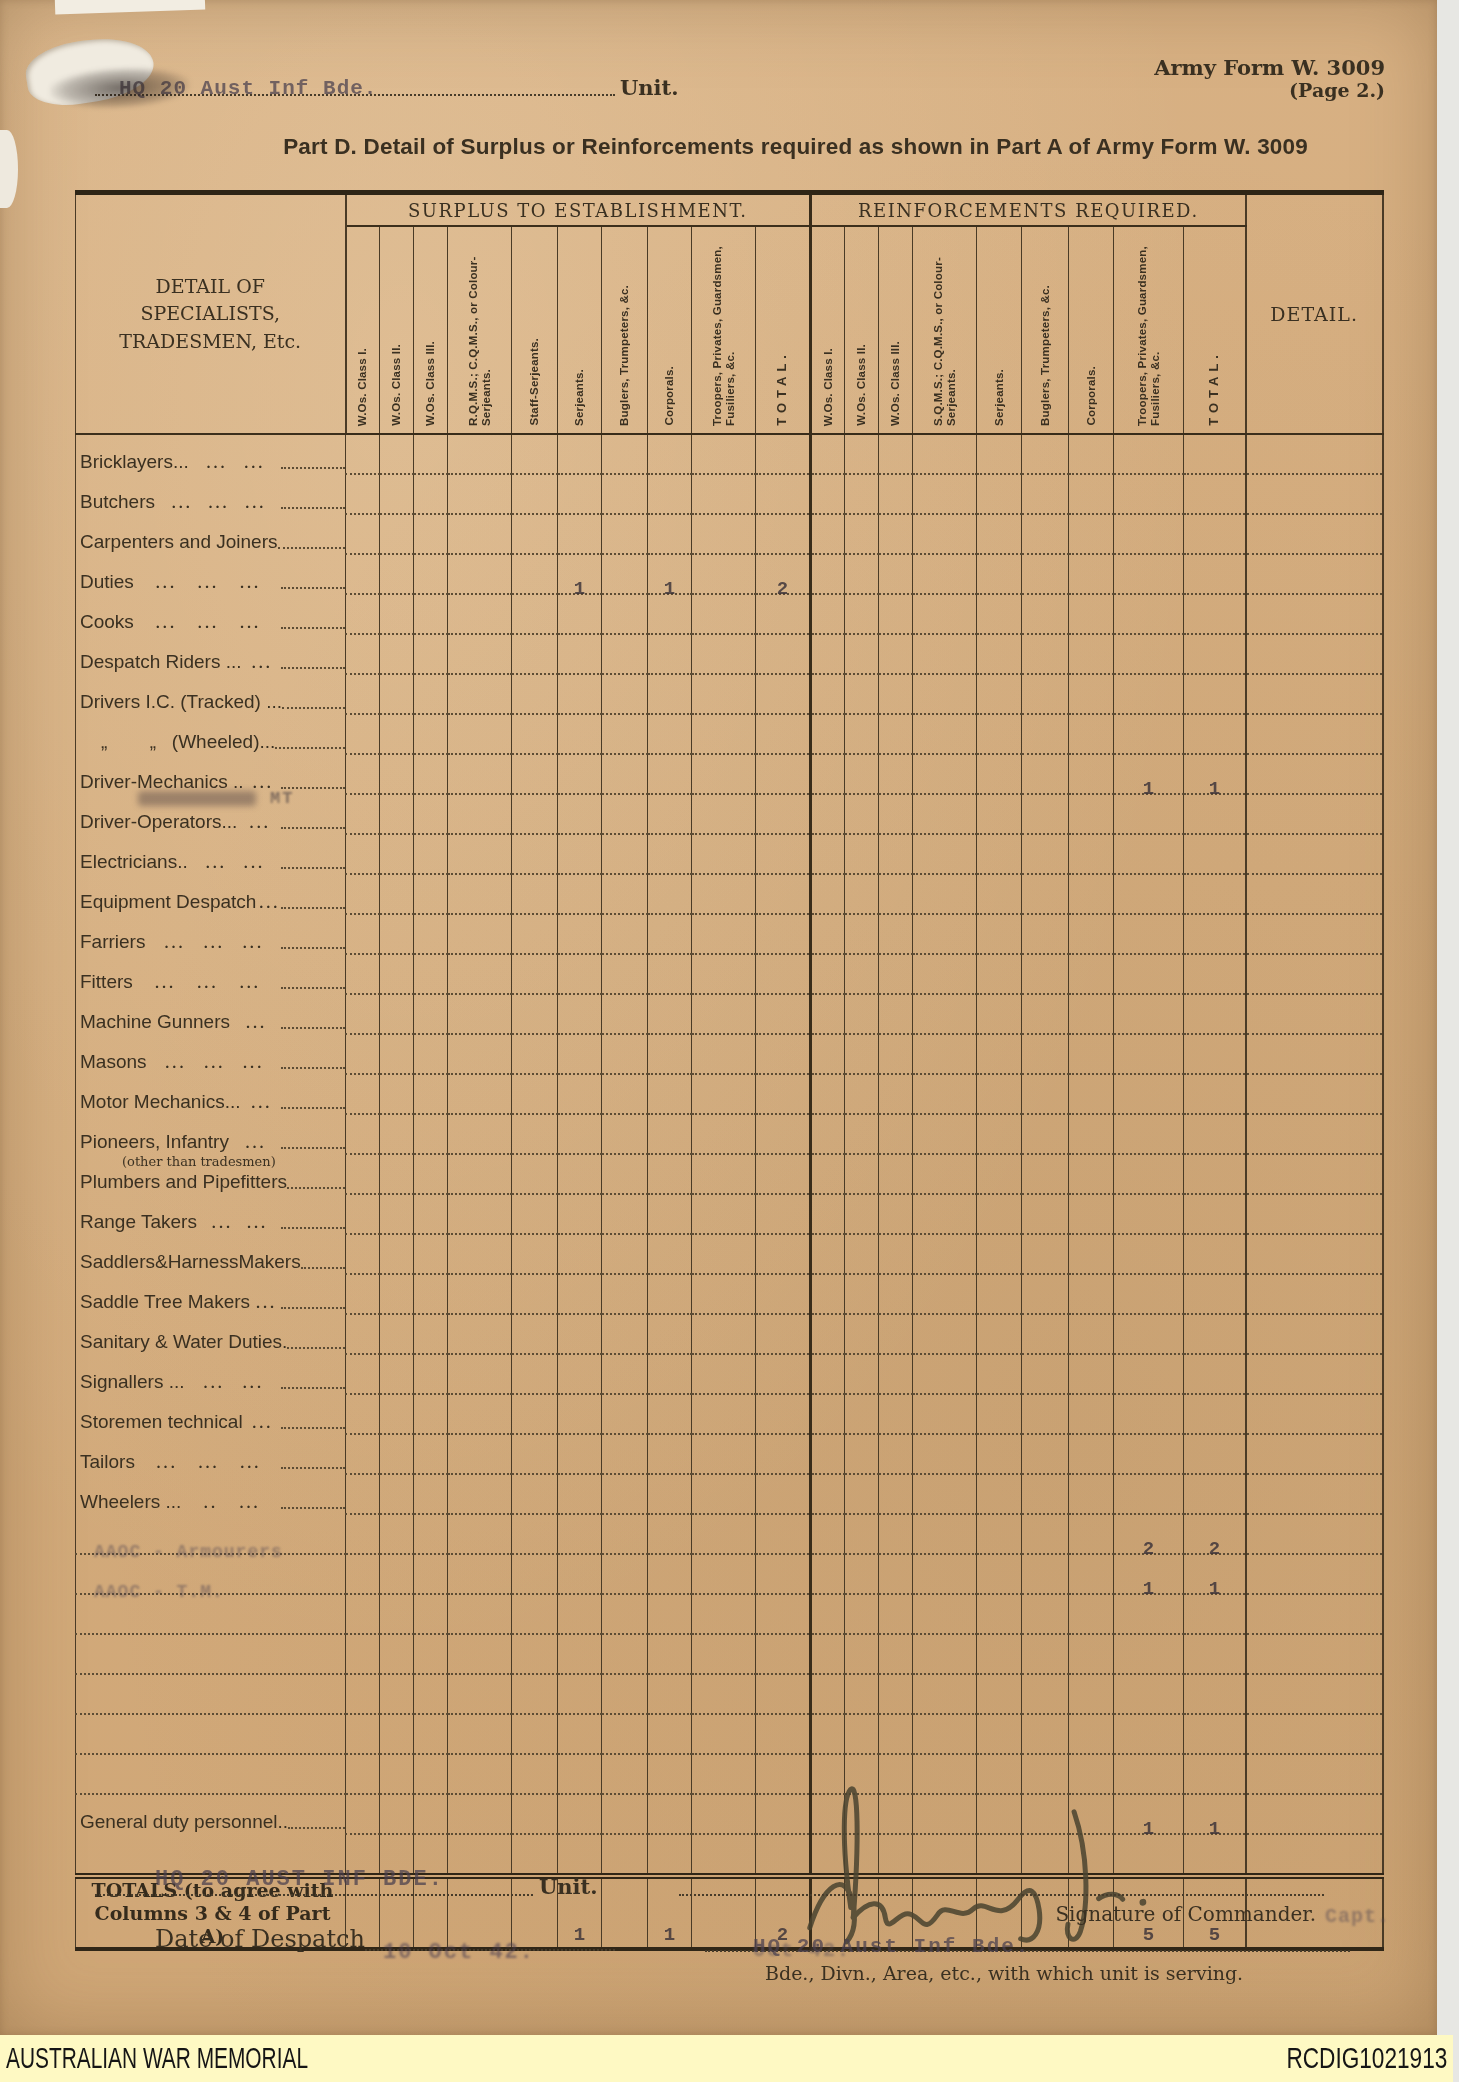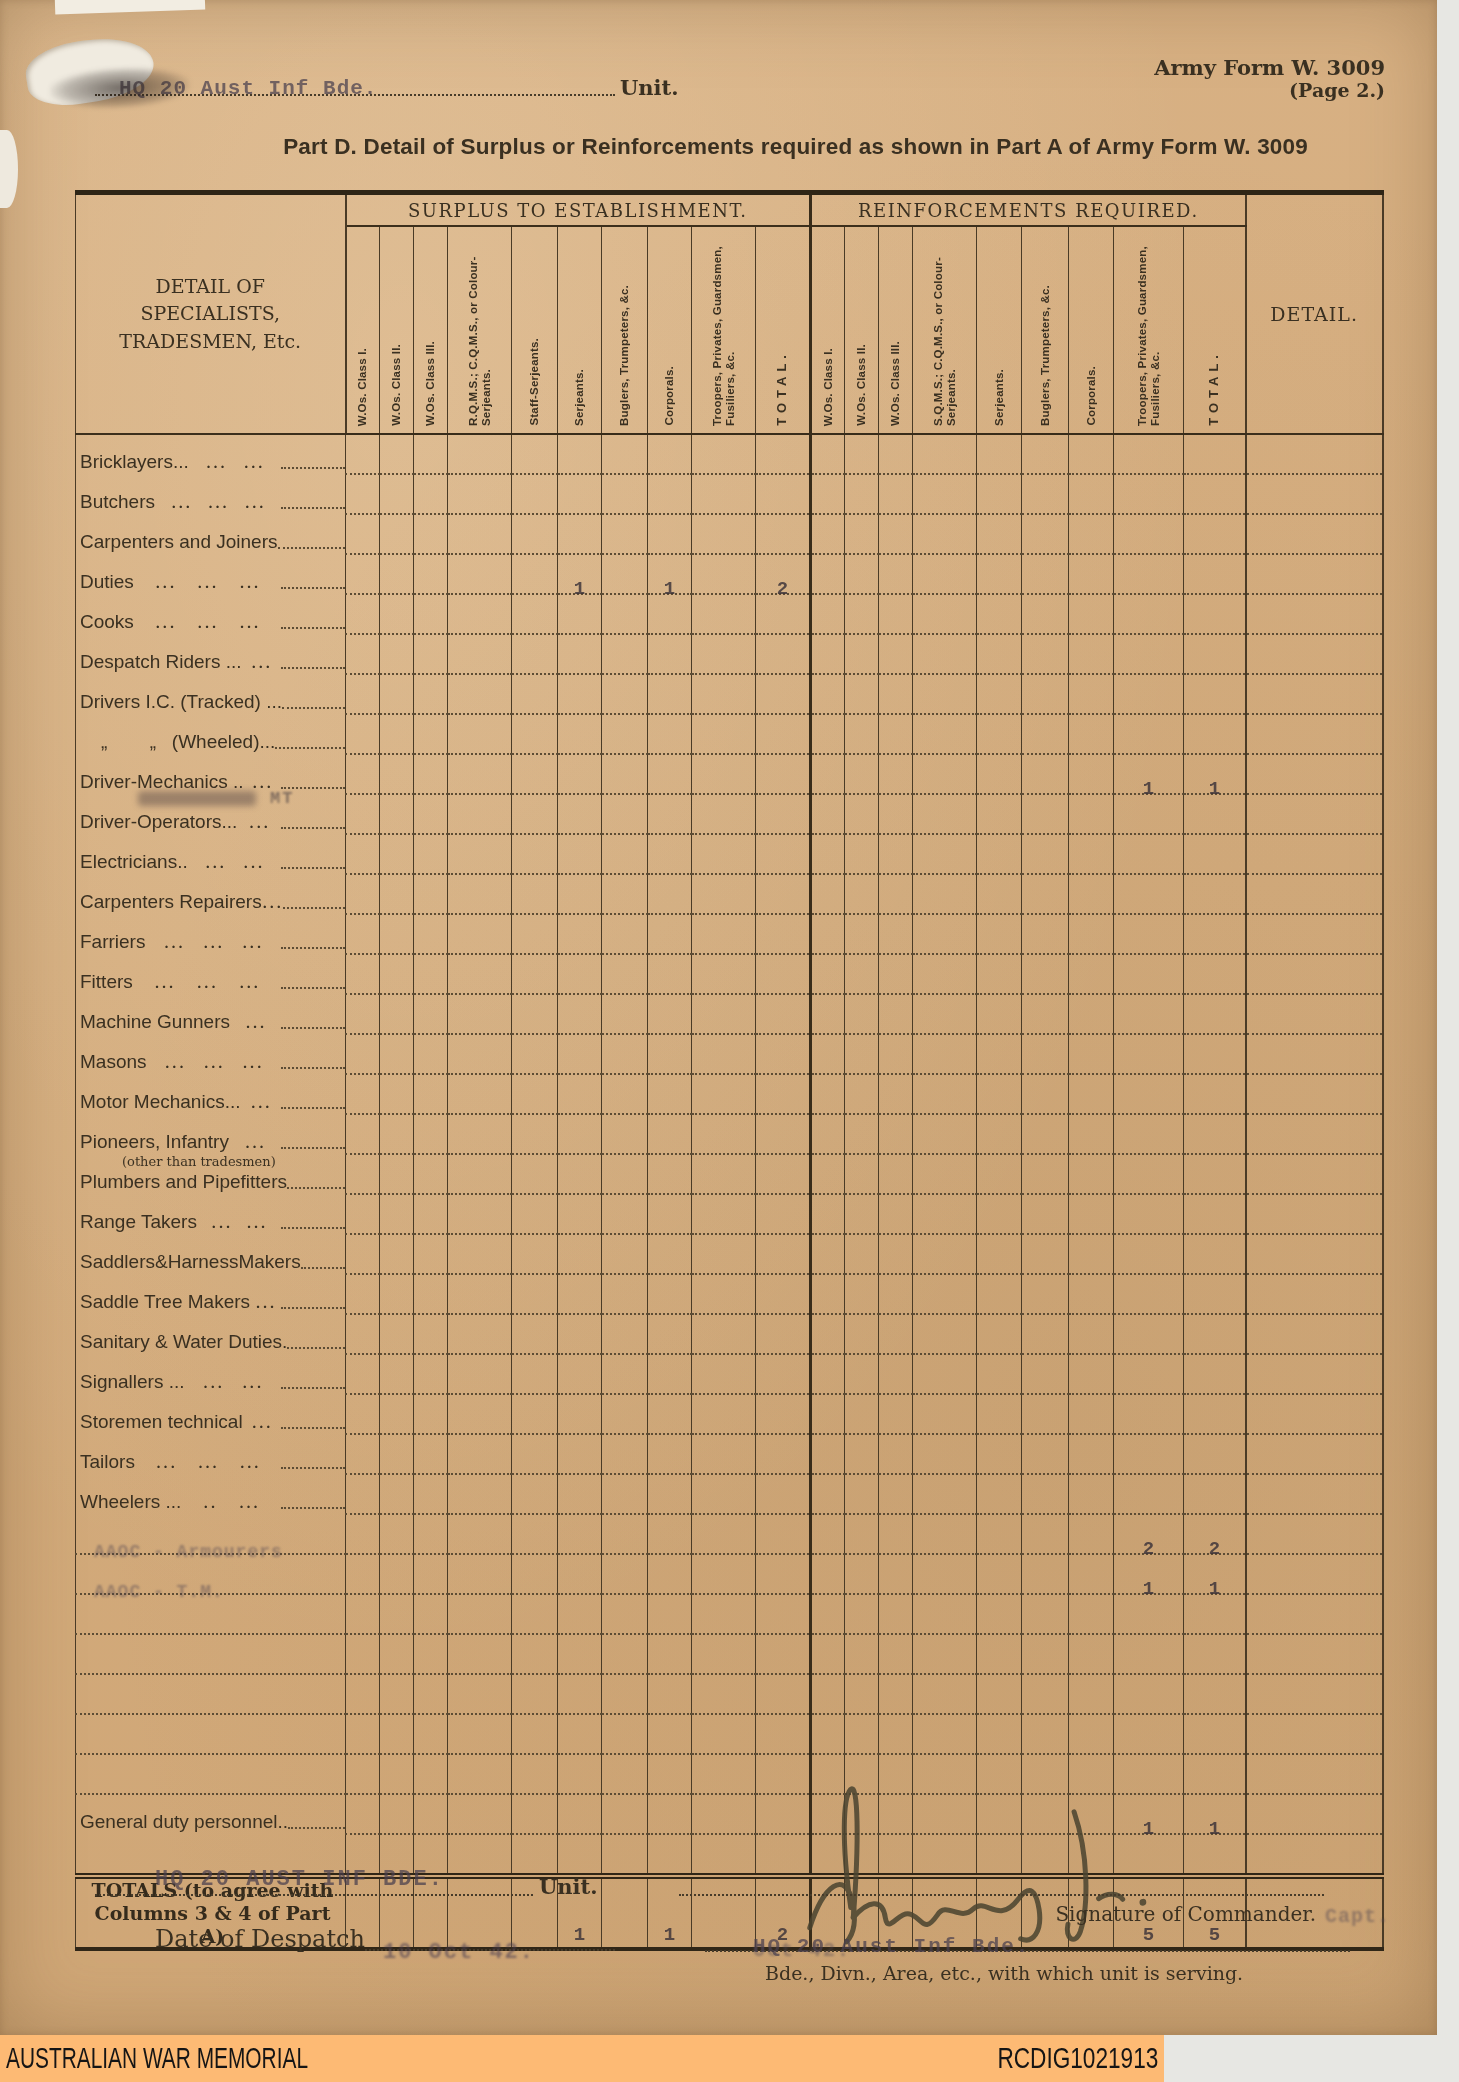--- a/index.html
+++ b/index.html
@@ -122,21 +122,21 @@
   #bl-sig .rank{position:absolute;right:-66px;bottom:-34px;font-size:20px;}
 
   #bl-serving{left:705px;top:1906px;}
   #bl-serving .dfill{width:645px;height:44px;}
   #bl-serving .stamp{position:absolute;left:48px;bottom:-8px;font-size:21px;letter-spacing:2px;}
   #bl-serving .datefaint{position:absolute;right:40px;bottom:-12px;font-size:20px;}
   #bl-serving .caption{position:absolute;left:60px;bottom:-34px;font-family:"DejaVu Serif","Liberation Serif",serif;
     font-size:19px;color:#3a3021;white-space:nowrap;}
 
   
-  #archivebar{position:absolute;left:0;bottom:0;width:1164px;height:47px;background:#fdba74;
+  #archivebar{position:absolute;left:0;bottom:0;width:1453px;height:47px;background:#fef9c3;
     display:flex;align-items:center;justify-content:space-between;}
   #archivebar .awm{font-size:29px;color:#151515;transform:scaleX(.72);transform-origin:left center;margin-left:6px;}
   #archivebar .rcdig{font-size:29px;color:#151515;transform:scaleX(.78);transform-origin:right center;margin-right:6px;}
 </style>
 </head>
 <body>
 
 <div id="stage">
   <div id="paper">
     <div class="tear3"></div>
@@ -630,21 +630,21 @@
             <td></td>
             <td></td>
             <td></td>
             <td></td>
             <td></td>
             <td class="remarks"></td>
           </tr>
           <tr>
             <td class="label">
               <div class="labrow">
-                <span class="row-label">Carpenters Repairers</span>
+                <span class="row-label">Equipment Despatch</span>
                 <span class="groups">
                   <span class="dotgrp">...</span>
                 </span>
                 <span class="leadfill"></span>
               </div>
             </td>
             <td></td>
             <td></td>
             <td></td>
             <td></td>

